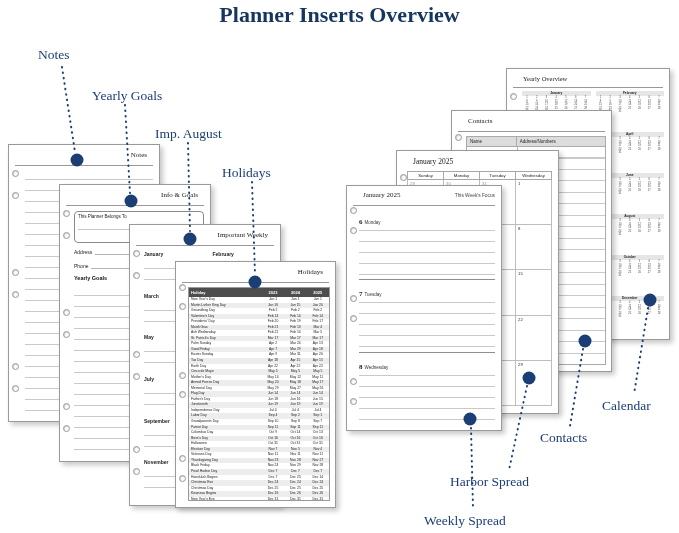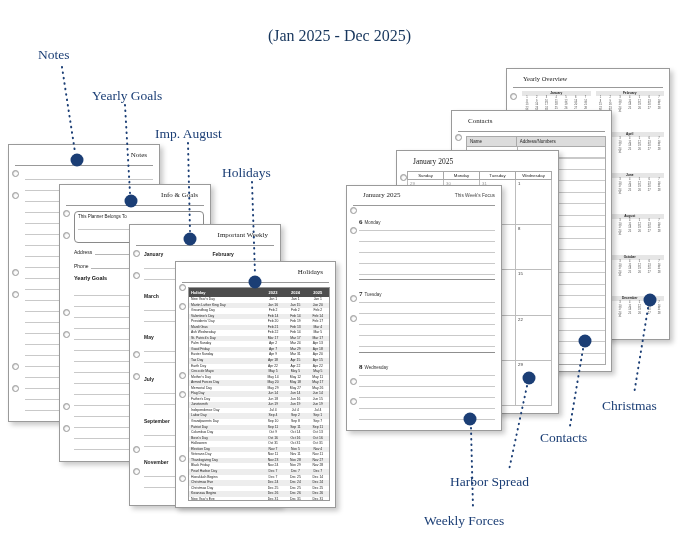--- a/index.html
+++ b/index.html
@@ -123,21 +123,21 @@
   .co-month   { left:450px; top:474px; }
   .co-week    { left:424px; top:513px; }
 
   .overlay { position:absolute; left:0; top:0; width:679px; height:533px; z-index:25; pointer-events:none; }
 </style>
 </head>
 <body>
 
 <div class="canvas">
 
-  <div class="main-subtitle">(Jan 2025 - Dec 2025)</div>
+  <div class="main-title">Planner Inserts Overview</div>
 
   <div class="page notes-page">
     <div class="pt right">Notes</div>
     <div class="trule"></div>
     <div class="notes-body ruled"></div>
   <div class="hole" style="top: 10%;"></div>
       <div class="hole" style="top: 18%;"></div>
       <div class="hole" style="top: 46%;"></div>
       <div class="hole" style="top: 54%;"></div>
       <div class="hole" style="top: 80%;"></div>
@@ -1041,24 +1041,24 @@
       <div class="hole" style="top: 46%;"></div>
       <div class="hole" style="top: 54%;"></div>
       <div class="hole" style="top: 80%;"></div>
       <div class="hole" style="top: 88%;"></div>
     </div>
 
   <div class="callout co-notes">Notes</div>
   <div class="callout co-ygoals">Yearly Goals</div>
   <div class="callout co-impd">Imp. August</div>
   <div class="callout co-holi">Holidays</div>
-  <div class="callout co-cal">Christmas</div>
+  <div class="callout co-cal">Calendar</div>
   <div class="callout co-cont">Contacts</div>
   <div class="callout co-month">Harbor Spread</div>
-  <div class="callout co-week">Weekly Forces</div>
+  <div class="callout co-week">Weekly Spread</div>
 
   <svg class="overlay" viewBox="0 0 679 533">
     <g stroke="#1B3E75" stroke-width="2" stroke-linecap="round" stroke-dasharray="0.5 5" fill="none">
       <path d="M62,67 L75,152"></path>
       <path d="M125,105 L130,193"></path>
       <path d="M188,143 L190,231"></path>
       <path d="M252,182 L255,274"></path>
       <path d="M648,308 L634,394"></path>
       <path d="M583,349 L570,426"></path>
       <path d="M527,386 L509,470"></path>

